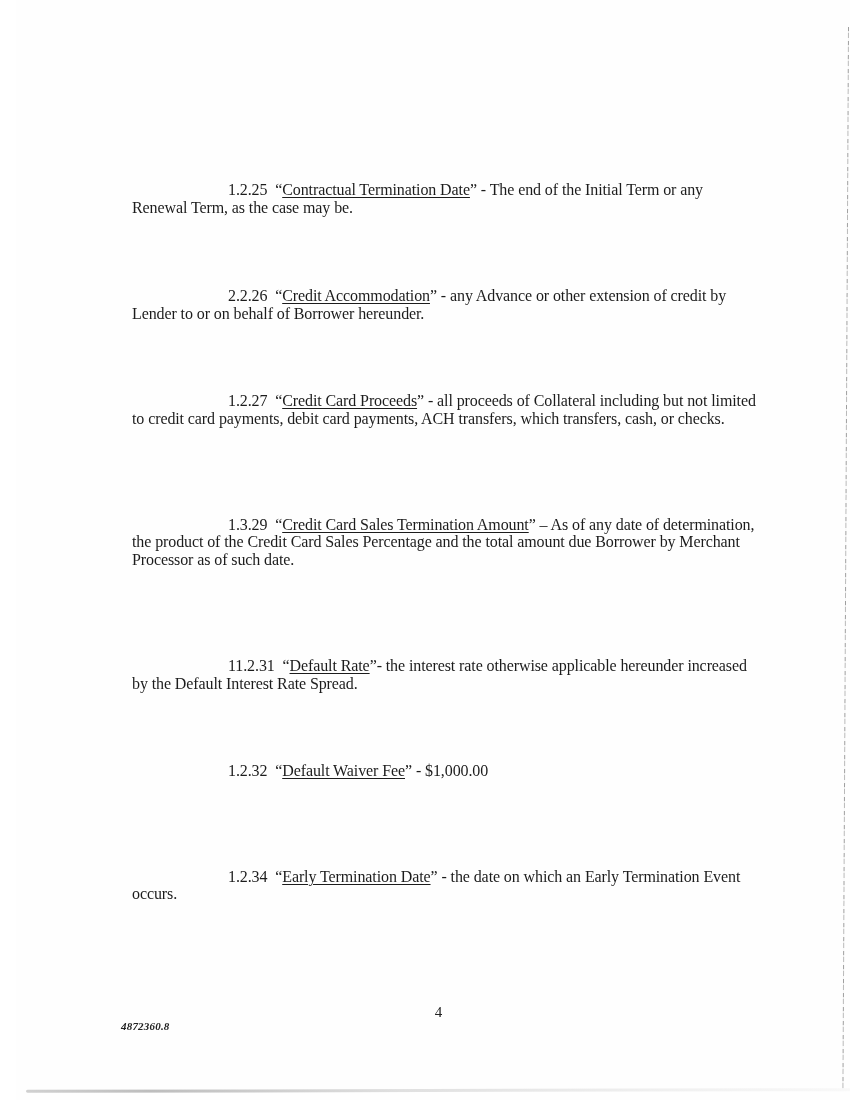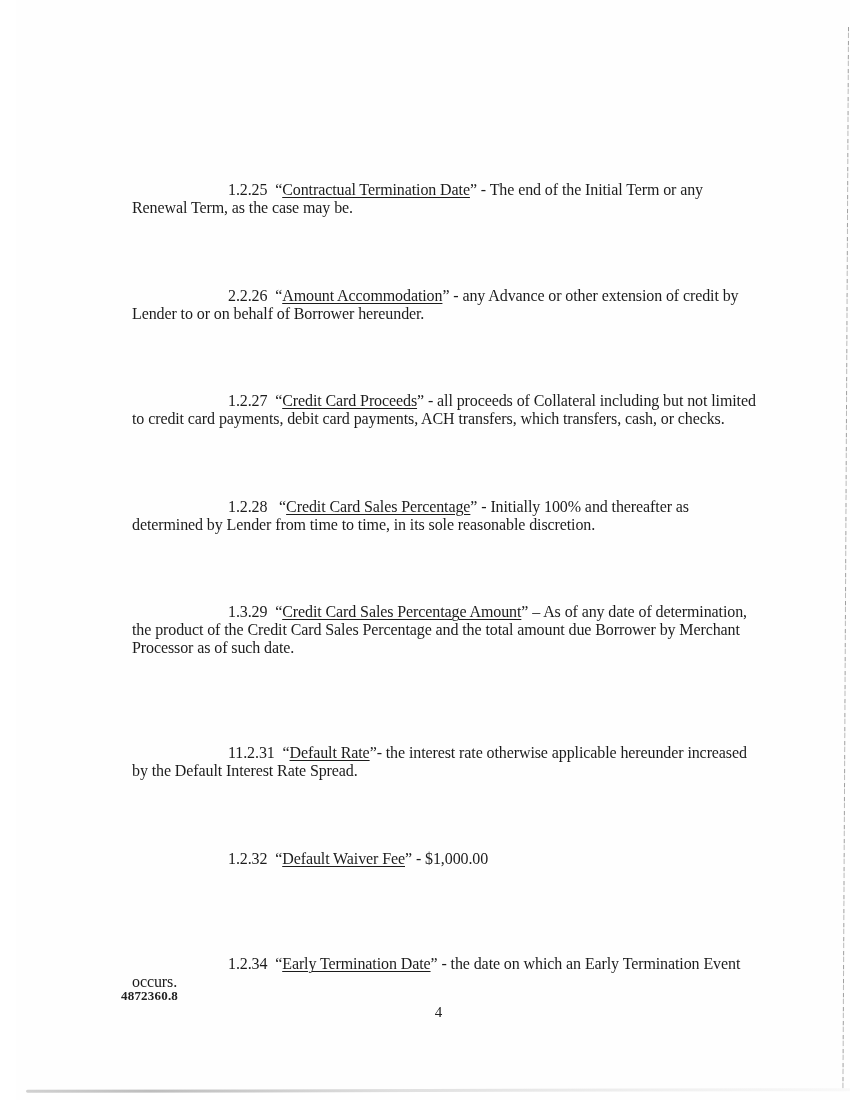--- a/index.html
+++ b/index.html
@@ -40,26 +40,27 @@
     position: absolute;
     top: 1004px;
     left: 0;
     width: 845px;
     text-align: center;
     font-size: 15px;
     color: #222;
   }
   .doc-number {
     position: absolute;
-    top: 988px;
+    top: 1020px;
     left: 105px;
-    font-size: 13px;
+    font-size: 11px;
     font-weight: bold;
     letter-spacing: 0.2px;
     color: #222;
+    font-style: italic;
   }
   .scan-vline {
     position: absolute;
     top: 27px;
     left: 832px;
     width: 1.2px;
     height: 1062px;
     transform: rotate(0.3deg);
     transform-origin: top center;
     background-image: repeating-linear-gradient(
@@ -90,27 +91,26 @@
 </style>
 </head>
 <body>
 
 <div class="page">
 
   <div class="content">
 
     <p class="para"><span>1.2.25  “</span><span class="term">Contractual Termination Date</span><span>” - The end of the Initial Term or any Renewal Term, as the case may be.</span></p>
 
-    <p class="para"><span>2.2.26  “</span><span class="term">Amount Accommodation</span><span>” - any Advance or other extension of credit by Lender to or on behalf of Borrower hereunder.</span></p>
+    <p class="para"><span>2.2.26  “</span><span class="term">Credit Accommodation</span><span>” - any Advance or other extension of credit by Lender to or on behalf of Borrower hereunder.</span></p>
 
     <p class="para"><span>1.2.27  “</span><span class="term">Credit Card Proceeds</span><span>” - all proceeds of Collateral including but not limited to credit card payments, debit card payments, ACH transfers, which transfers, cash, or checks.</span></p>
 
-    <p class="para"><span>1.2.28   “</span><span class="term">Credit Card Sales Percentage</span><span>” - Initially 100% and thereafter as determined by Lender from time to time, in its sole reasonable discretion.</span></p>
 
-    <p class="para"><span>1.3.29  “</span><span class="term">Credit Card Sales Percentage Amount</span><span>” – As of any date of determination, the product of the Credit Card Sales Percentage and the total amount due Borrower by Merchant Processor as of such date.</span></p>
+    <p class="para"><span>1.3.29  “</span><span class="term">Credit Card Sales Termination Amount</span><span>” – As of any date of determination, the product of the Credit Card Sales Percentage and the total amount due Borrower by Merchant Processor as of such date.</span></p>
 
 
     <p class="para"><span>11.2.31  “</span><span class="term">Default Rate</span><span>”- the interest rate otherwise applicable hereunder increased by the Default Interest Rate Spread.</span></p>
 
     <p class="para"><span>1.2.32  “</span><span class="term">Default Waiver Fee</span><span>” - $1,000.00</span></p>
 
 
     <p class="para"><span>1.2.34  “</span><span class="term">Early Termination Date</span><span>” - the date on which an Early Termination Event occurs.</span></p>
 
     

